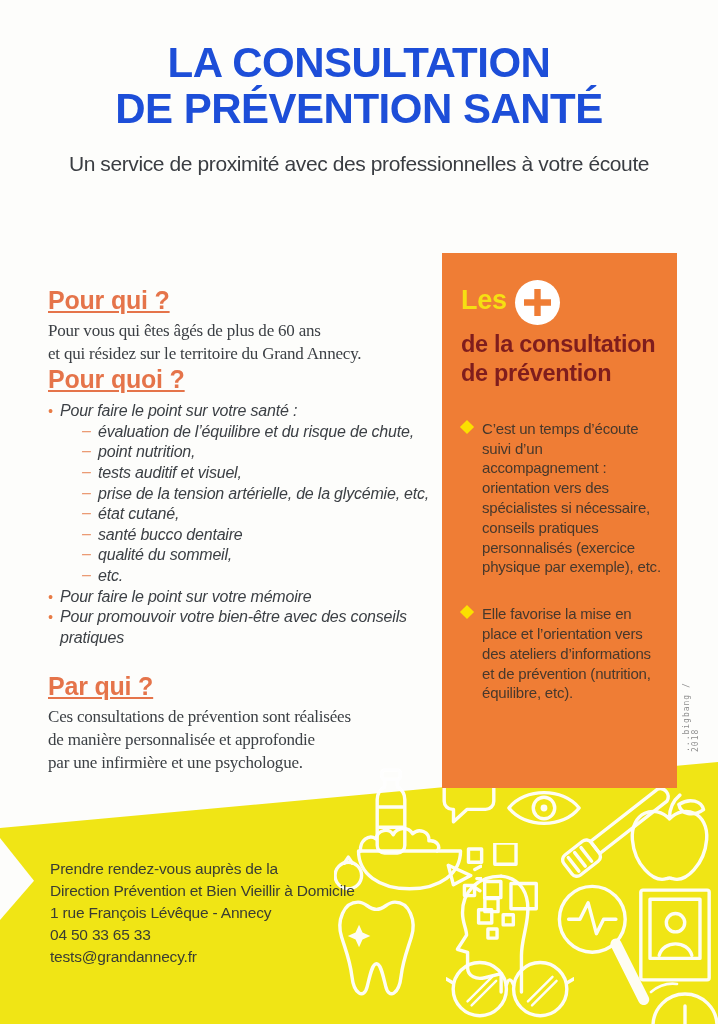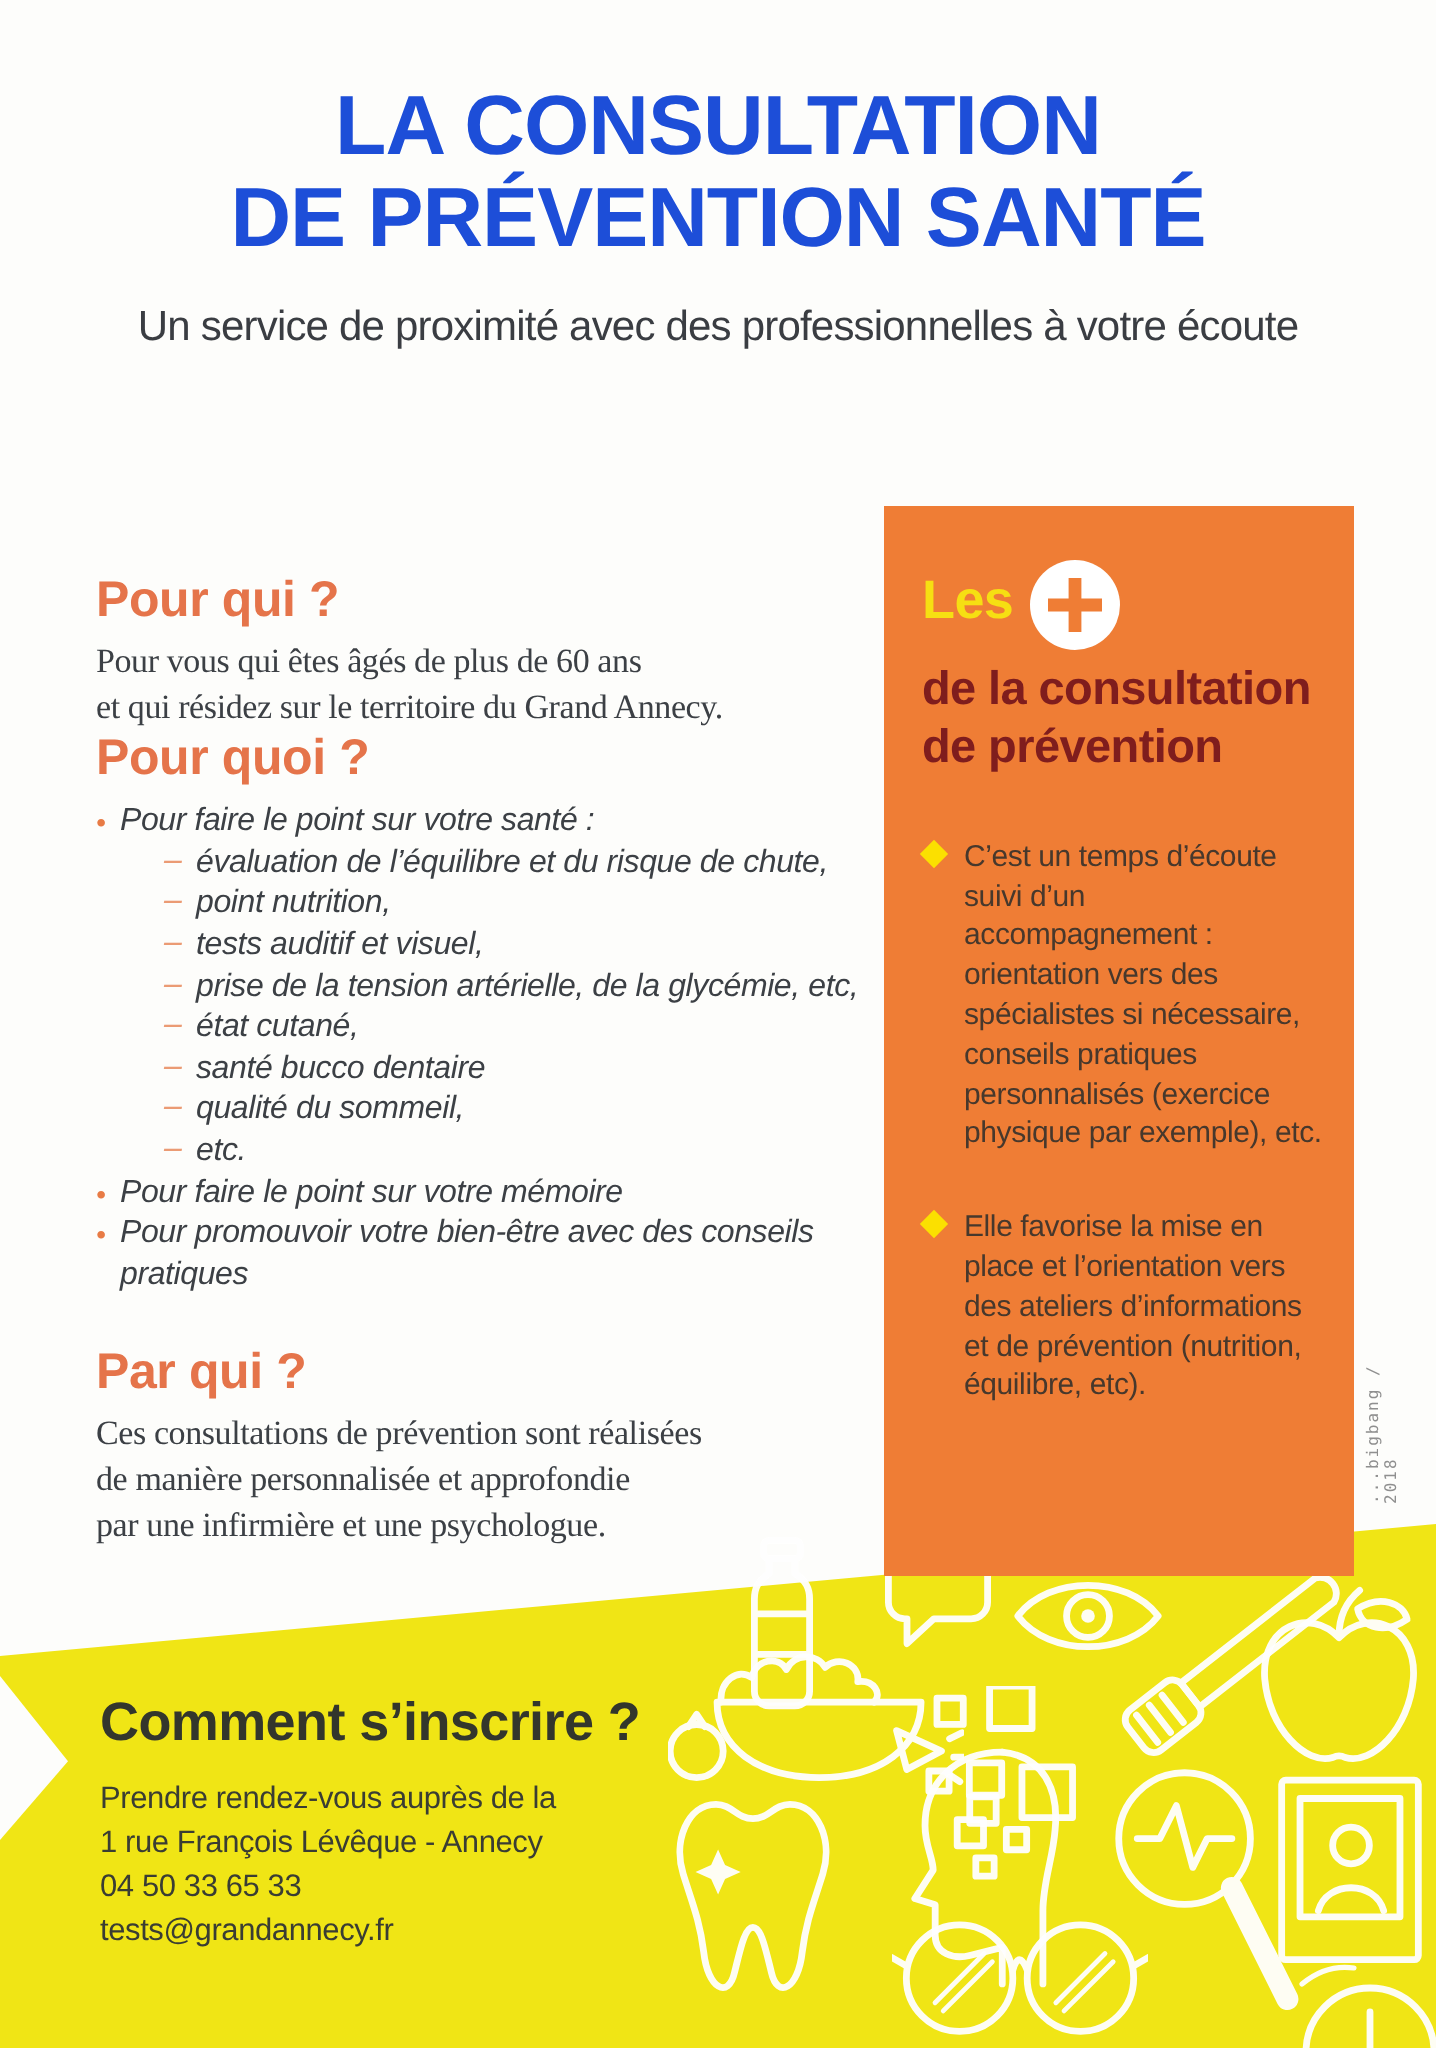--- a/index.html
+++ b/index.html
@@ -31,21 +31,21 @@
   }
 
   
   .left-col{
     position:absolute;left:48px;top:286px;width:394px;
     color:#3c4045;
   }
   .left-col h2{
     margin:0;
     color:#e5744a;
-    font-size:25px;font-weight:600;letter-spacing:-0.2px;
+    font-size:25px;font-weight:600;letter-spacing:-0.2px;text-decoration:underline;
   }
   .para{
     margin:5px 0 0 0;
     font-size:17px;line-height:1.33;letter-spacing:-0.2px;font-family:Liberation Serif, serif;
   }
   .para div{white-space:nowrap;}
   .sec-gap{margin-top:26px;}
   ul.main-list{
     list-style:none;margin:7px 0 0 0;padding:0;
     font-size:16px;line-height:20.6px;letter-spacing:-0.2px;
@@ -320,22 +320,22 @@
       <div class="pbullet">
         <span class="diamond"></span>
         <span>Elle favorise la mise en place et l’orientation vers des ateliers d’informations et de prévention (nutrition, équilibre, etc).</span>
       </div>
     </div>
   </div>
 
   <div class="credit">...bigbang / 2018</div>
 
   <div class="inscribe">
-    <h2>Comment s’inscrire ?</h2>
     <div class="lines">
       <div>Prendre rendez-vous auprès de la</div>
+      <div>Direction Prévention et Bien Vieillir à Domicile</div>
       <div>1 rue François Lévêque - Annecy</div>
       <div>04 50 33 65 33</div>
       <div>tests@grandannecy.fr</div>
     </div>
   </div>
 
 </div>
 
 </body></html>

